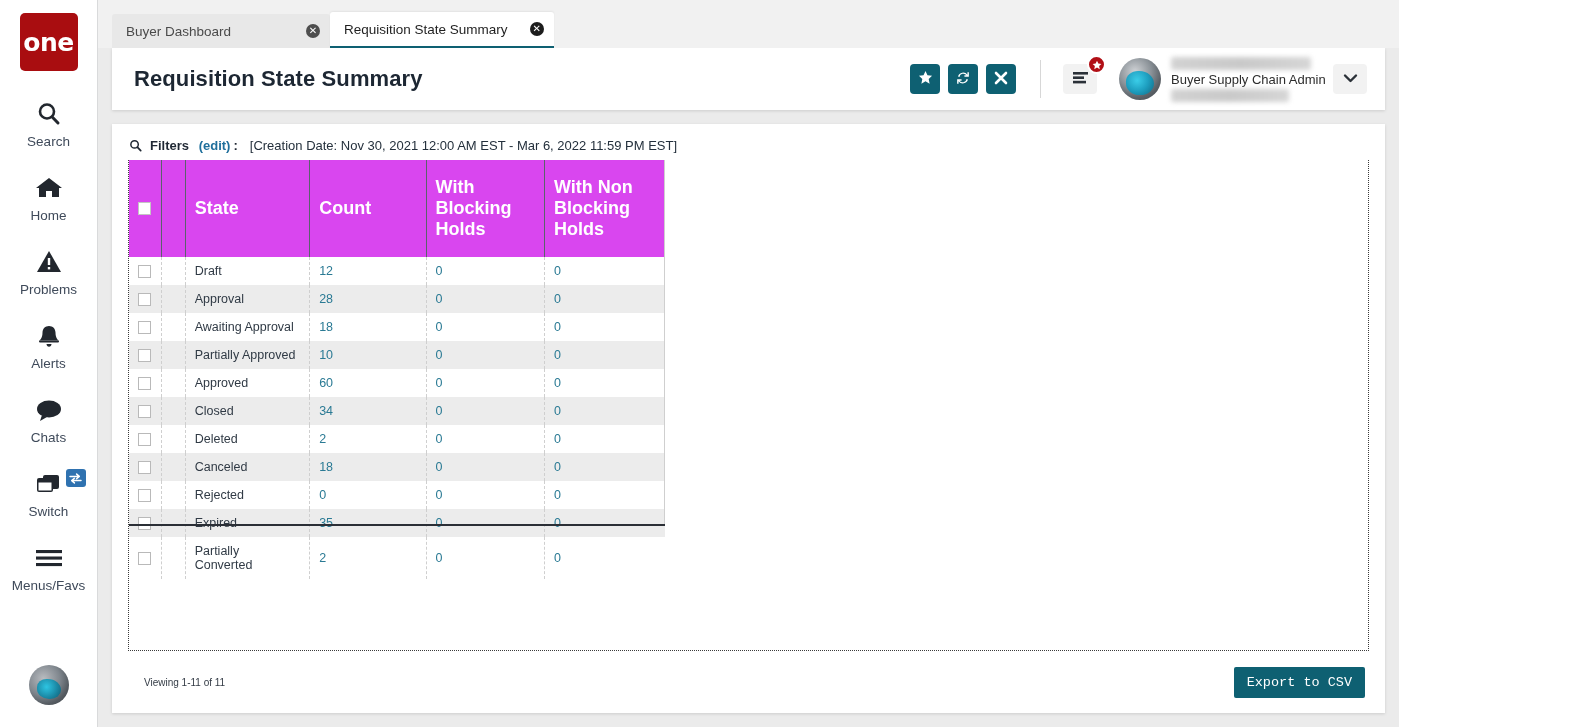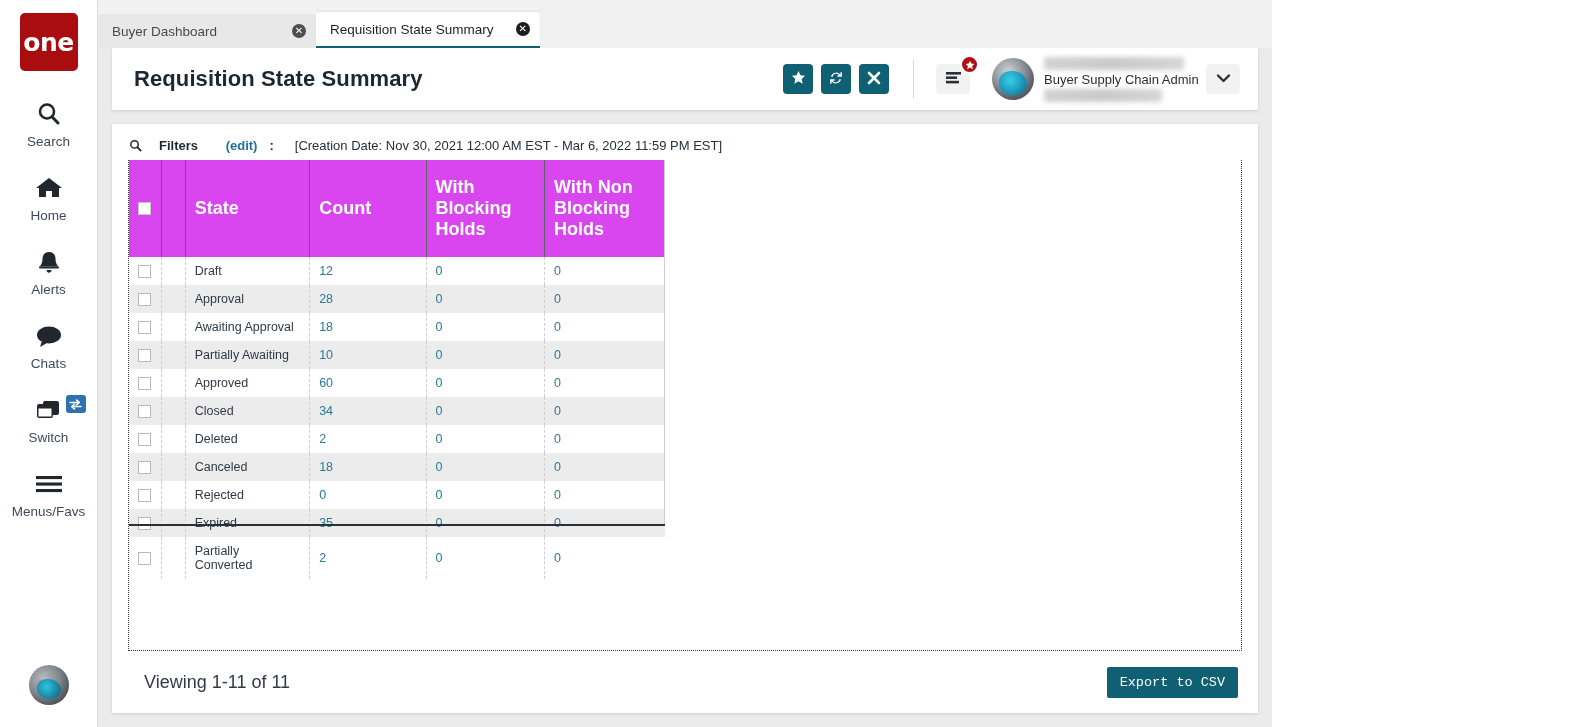--- a/index.html
+++ b/index.html
@@ -2,21 +2,21 @@
 <html><head>
 <meta charset="utf-8">
 <style>
   * { box-sizing: border-box; margin: 0; padding: 0; }
   html, body {
     width: 1596px; height: 727px;
     font-family: "Liberation Sans", sans-serif;
     background: #ffffff;
     overflow: hidden;
   }
-  #app { position: relative; width: 1272px; height: 727px; display: flex; background:#fff; }
+  #app { position: relative; width: 1399px; height: 727px; display: flex; background:#fff; }
 
   
   .sidebar {
     width: 98px; height: 727px;
     background: #ffffff;
     border-right: 1px solid #d9dadb;
     display: flex; flex-direction: column; align-items: center;
     flex: 0 0 98px;
     position: relative;
   }
@@ -55,21 +55,21 @@
     opacity: .92;
   }
 
   
   .main { flex: 1 1 auto; height: 727px; background: #ffffff; position: relative; display:flex; flex-direction: column; }
 
   
   .tabstrip {
     height: 48px; background: #f1f1f1;
     display: flex; align-items: flex-end;
-    flex: 0 0 48px;
+    padding-left: 14px; flex: 0 0 48px;
     position: relative; z-index: 3;
   }
   .tab {
     height: 34px; min-width: 218px;
     display: flex; align-items: center; justify-content: space-between;
     padding: 0 10px 0 14px;
     font-size: 13.5px; color: #4a4a4a;
     background: #e8e8e8; border-radius: 3px 3px 0 0;
     cursor: pointer; position: relative;
   }
@@ -145,21 +145,21 @@
     display:flex; align-items:center; justify-content:center; cursor:pointer; flex:0 0 34px;
   }
 
   
   .content-card {
     background: #fff; margin-top: 14px; flex: 1 1 auto;
     box-shadow: 0 1px 3px rgba(0,0,0,.13);
     padding: 14px 16px 0 16px;
     display: flex; flex-direction: column; position: relative;
   }
-  .filters-bar { display: flex; align-items: center; gap: 12px; padding: 0 0 7px 1px; font-size: 13px; }
+  .filters-bar { display: flex; align-items: center; gap: 3px; padding: 0 0 7px 1px; font-size: 13px; }
   .filter-ico { margin-right: 5px; display:flex; align-items:center; }
   .filters-label { font-weight: bold; color: #1f2733; }
   .filters-edit { color: #1f6f9c; cursor: pointer; font-weight: bold; }
   .filters-colon { font-weight: bold; color:#1f2733; margin-right: 9px; }
   .filters-value { color: #24303c; }
 
   
   .table-wrap {
     border: 1.5px dotted #3a3a3a;
     border-top: none;
@@ -200,21 +200,21 @@
   .table-edge {
     position: absolute; width: 1px; background: #cfcfcf; top: 0; bottom: 0; left: 535px;
   }
 
   
   .footer {
     height: 62px; flex: 0 0 62px;
     display: flex; align-items: center; justify-content: space-between;
     padding: 0 4px 0 16px;
   }
-  .viewing { font-size: 18px; color: #333b45; }
+  .viewing { font-size: 10px; color: #333b45; }
   .export-btn {
     background: #0e6072; color: #fff; border: none;
     font-size: 13.5px; padding: 8px 13px; border-radius: 2px; cursor: pointer;
     font-family: Liberation Mono, monospace;
   }
 </style>
 </head>
 <body>
 
 <div id="app">
@@ -234,20 +234,30 @@
 
     <div class="nav-item">
       <div class="nav-icon">
         <svg width="28" height="24" viewBox="0 0 28 24">
             <path d="M14 2 L27 12 L24 12 L24 21 L17 21 L17 15 L11 15 L11 21 L4 21 L4 12 L1 12 Z" fill="#22272e"></path>
           </svg>
       </div>
       <div class="nav-label">Home</div>
     </div>
 
+    <div class="nav-item">
+      <div class="nav-icon">
+        <svg width="26" height="24" viewBox="0 0 26 24">
+            <path d="M13 1 L25 22 L1 22 Z" fill="#22272e"></path>
+            <rect x="11.8" y="8" width="2.4" height="7" fill="#fff"></rect>
+            <rect x="11.8" y="17" width="2.4" height="2.4" fill="#fff"></rect>
+          </svg>
+      </div>
+      <div class="nav-label">Problems</div>
+    </div>
 
     <div class="nav-item">
       <div class="nav-icon">
         <svg width="24" height="25" viewBox="0 0 24 25">
             <path d="M12 2 C8.2 2 5.5 4.8 5.5 8.5 C5.5 14 3 16 3 16 L21 16 C21 16 18.5 14 18.5 8.5 C18.5 4.8 15.8 2 12 2 Z" fill="#22272e"></path>
             <rect x="2" y="16.2" width="20" height="2.3" rx="1.1" fill="#22272e"></rect>
             <path d="M9.5 20 C9.5 21.6 10.7 22.8 12 22.8 C13.3 22.8 14.5 21.6 14.5 20 Z" fill="#22272e"></path>
           </svg>
       </div>
       <div class="nav-label">Alerts</div>
@@ -435,21 +445,21 @@
                   <td>Awaiting Approval</td>
                   <td><span class="cell-link">18</span></td>
                   <td><span class="cell-link">0</span></td>
                   <td><span class="cell-link">0</span></td>
                 </tr>
                 <tr>
                   <td class="c-check">
                     <span class="row-check"></span>
                   </td>
                   <td></td>
-                  <td>Partially Awaiting</td>
+                  <td>Partially Approved</td>
                   <td><span class="cell-link">10</span></td>
                   <td><span class="cell-link">0</span></td>
                   <td><span class="cell-link">0</span></td>
                 </tr>
                 <tr>
                   <td class="c-check">
                     <span class="row-check"></span>
                   </td>
                   <td></td>
                   <td>Approved</td>

